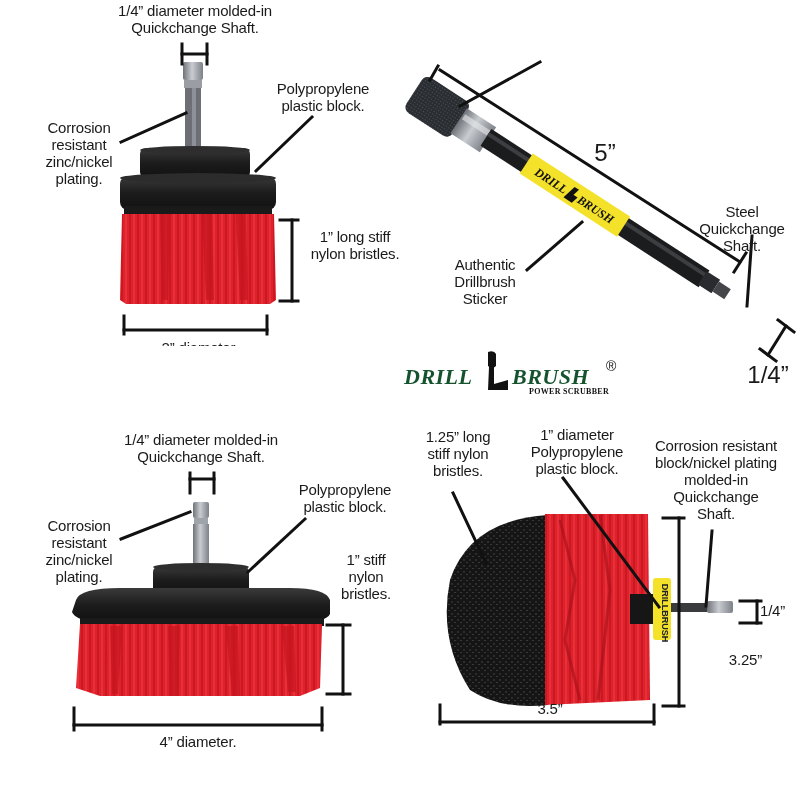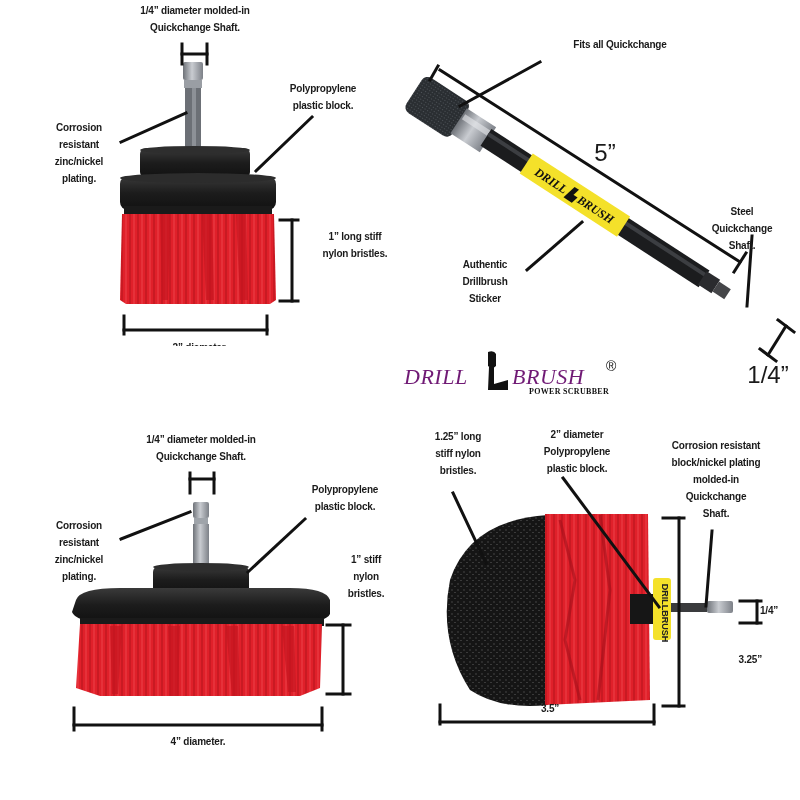--- a/index.html
+++ b/index.html
@@ -1,27 +1,27 @@
 <!DOCTYPE html>
 <html><head>
   <meta charset="utf-8">
   <style>
     html, body { margin: 0; padding: 0; background: #ffffff; }
     body { width: 800px; height: 800px; position: relative; overflow: hidden;
            font-family: "Liberation Sans", "DejaVu Sans", sans-serif; color: #111; }
-    .lbl { position: absolute; font-family: "Liberation Sans", sans-serif; font-weight: bold;
-           font-size: 10px; line-height: 17px; text-align: center; color: #1a1a1a;
+    .lbl { position: absolute; font-family: "Liberation Sans", sans-serif; font-weight: normal;
+           font-size: 15px; line-height: 17px; text-align: center; color: #1a1a1a;
            font-stretch: condensed; letter-spacing: -0.2px; white-space: nowrap; }
     .lbl span { display: block; }
     .big { font-size: 24px; line-height: 26px; font-weight: normal; letter-spacing: 0; }
     svg.layer { position: absolute; left: 0; top: 0; width: 800px; height: 800px; }
     .clip-bottom { position: absolute; overflow: hidden; }
     .logo { position: absolute; left: 404px; top: 350px; width: 250px; height: 48px; }
     .logo .word { position: absolute; font-family: "Liberation Serif", "DejaVu Serif", serif;
-                  font-weight: normal; font-style: italic; font-size: 22px; letter-spacing: 0.5px; color: #701a75; }
+                  font-weight: bold; font-style: italic; font-size: 22px; letter-spacing: 0.5px; color: #14532d; }
     .logo .sub { position: absolute; font-family: "Liberation Serif", serif; font-weight: bold;
                  font-size: 8px; letter-spacing: 0.3px; color: #111; }
     .logo .reg { position: absolute; font-family: "Liberation Sans", sans-serif; font-size: 14px; color: #111; }
   </style>
 </head>
 <body>
 
 <svg class="layer" viewBox="0 0 800 800">
   <defs>
     <linearGradient id="blockGrad" x1="0" y1="0" x2="0" y2="1">
@@ -210,21 +210,20 @@
 </div>
 <div class="lbl" style="left:300px; top:228px; width:110px;">
   <span>1” long stiff</span>
   <span>nylon bristles.</span>
 </div>
 <div class="clip-bottom" style="left:140px; top:338px; width:120px; height:8px;">
   <div class="lbl" style="left:0; top:1px; width:120px;">2” diameter.</div>
 </div>
 
 <div class="lbl" style="left:540px; top:36px; width:160px;">
-  <span>Fits all Quickchange</span>
 </div>
 <div class="lbl big" style="left:580px; top:140px; width:50px;">5”</div>
 <div class="lbl" style="left:692px; top:178px; width:100px;margin-top:25px;">
   <span>Steel</span>
   <span>Quickchange</span>
   <span>Shaft.</span>
 </div>
 <div class="lbl" style="left:440px; top:256px; width:90px;">
   <span>Authentic</span>
   <span>Drillbrush</span>
@@ -263,21 +262,21 @@
   <span>bristles.</span>
 </div>
 <div class="lbl" style="left:138px; top:733px; width:120px;">4” diameter.</div>
 
 <div class="lbl" style="left:408px; top:428px; width:100px;">
   <span>1.25” long</span>
   <span>stiff nylon</span>
   <span>bristles.</span>
 </div>
 <div class="lbl" style="left:518px; top:426px; width:118px;">
-  <span>2” diameter</span>
+  <span>1” diameter</span>
   <span>Polypropylene</span>
   <span>plastic block.</span>
 </div>
 <div class="lbl" style="left:646px; top:437px; width:140px;">
   <span>Corrosion resistant</span>
   <span>block/nickel plating</span>
   <span>molded-in</span>
   <span>Quickchange</span>
   <span>Shaft.</span>
 </div>

